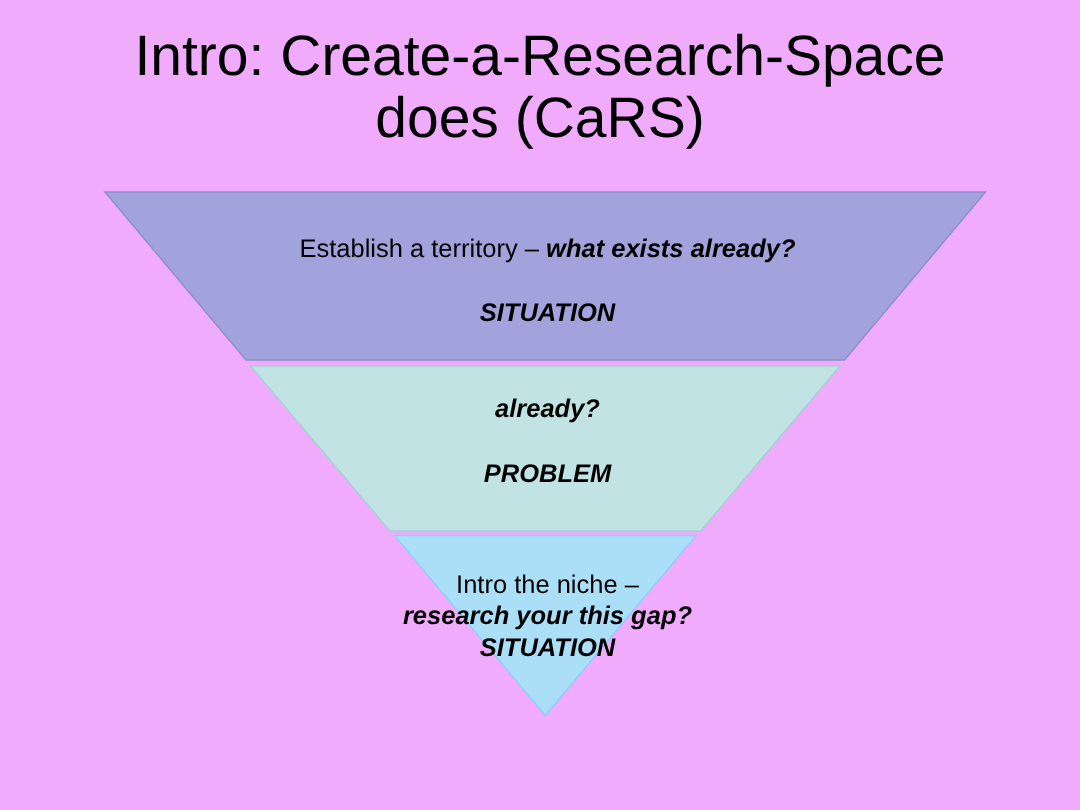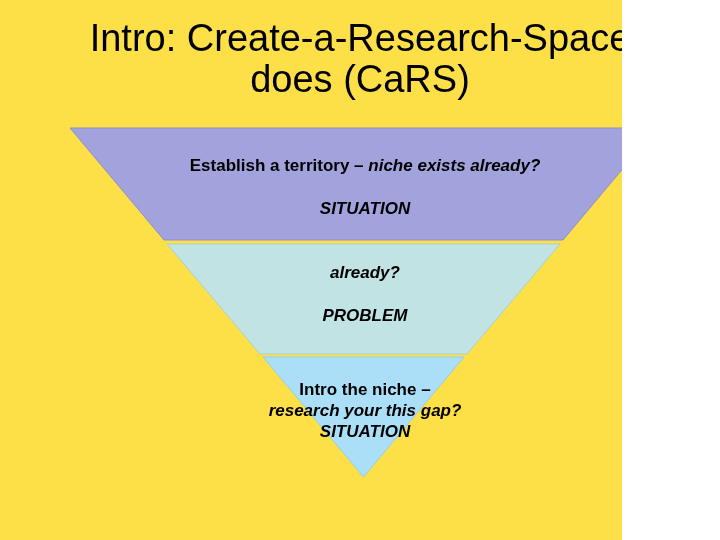--- a/index.html
+++ b/index.html
@@ -1,23 +1,23 @@
 <!DOCTYPE html>
 <html><head>
 <meta charset="utf-8">
 <style>
   * { margin: 0; padding: 0; box-sizing: border-box; }
   html, body { background: #ffffff; }
   body { font-family: "Liberation Sans", sans-serif; }
 
   .slide {
     position: relative;
-    width: 622px;
+    width: 720px;
     height: 540px;
-    background: #fde047;
+    background: #f0abfc;
     overflow: hidden;
   }
 
   .title {
     position: absolute;
     top: 18px;
     left: 0;
     width: 720px;
     text-align: center;
     color: #000000;
@@ -43,41 +43,41 @@
     font-size: 17px;
     line-height: 21.5px;
   }
   .txt .line { min-height: 21.5px; }
 
   .situation { left: 103px; top: 155px; width: 524px; }
   .problem   { left: 215px; top: 262px; width: 300px; }
   .solution  { left: 215px; top: 379px; width: 300px; line-height: 21px; }
   .solution .line { min-height: 21px; }
 
-  .b  { font-weight: 700; font-style: normal; }
+  .b  { font-weight: 400; font-style: normal; }
   .bi { font-weight: 700; font-style: italic; }
 </style>
 </head>
 <body>
 
 <div class="slide">
 
   <h1 class="title">
     <span class="title-line">Intro: Create-a-Research-Space</span>
     <span class="title-line">does (CaRS)</span>
   </h1>
 
   <svg class="funnel-svg" viewBox="0 0 720 540" xmlns="http://www.w3.org/2000/svg">
     <polygon points="70,128 657,128 563,240 164,240" stroke-width="1" fill="#a2a2dc" stroke="#8f8fd0"></polygon>
     <polygon points="167,244 560,244 467,354 260,354" stroke-width="1" fill="#c1e3e4" stroke="#a4d2d4"></polygon>
     <polygon points="263,357 464,357 363.5,477" stroke-width="1" fill="#abdff8" stroke="#90d0f0"></polygon>
   </svg>
 
   <div class="txt situation">
-    <div class="line"><span class="b">Establish a territory – </span><span class="bi">niche exists already?</span></div>
+    <div class="line"><span class="b">Establish a territory – </span><span class="bi">what exists already?</span></div>
     <div class="line"></div>
     <div class="line bi">SITUATION</div>
   </div>
 
   <div class="txt problem">
     <div class="line bi">already?</div>
     <div class="line"></div>
     <div class="line bi">PROBLEM</div>
   </div>
 

